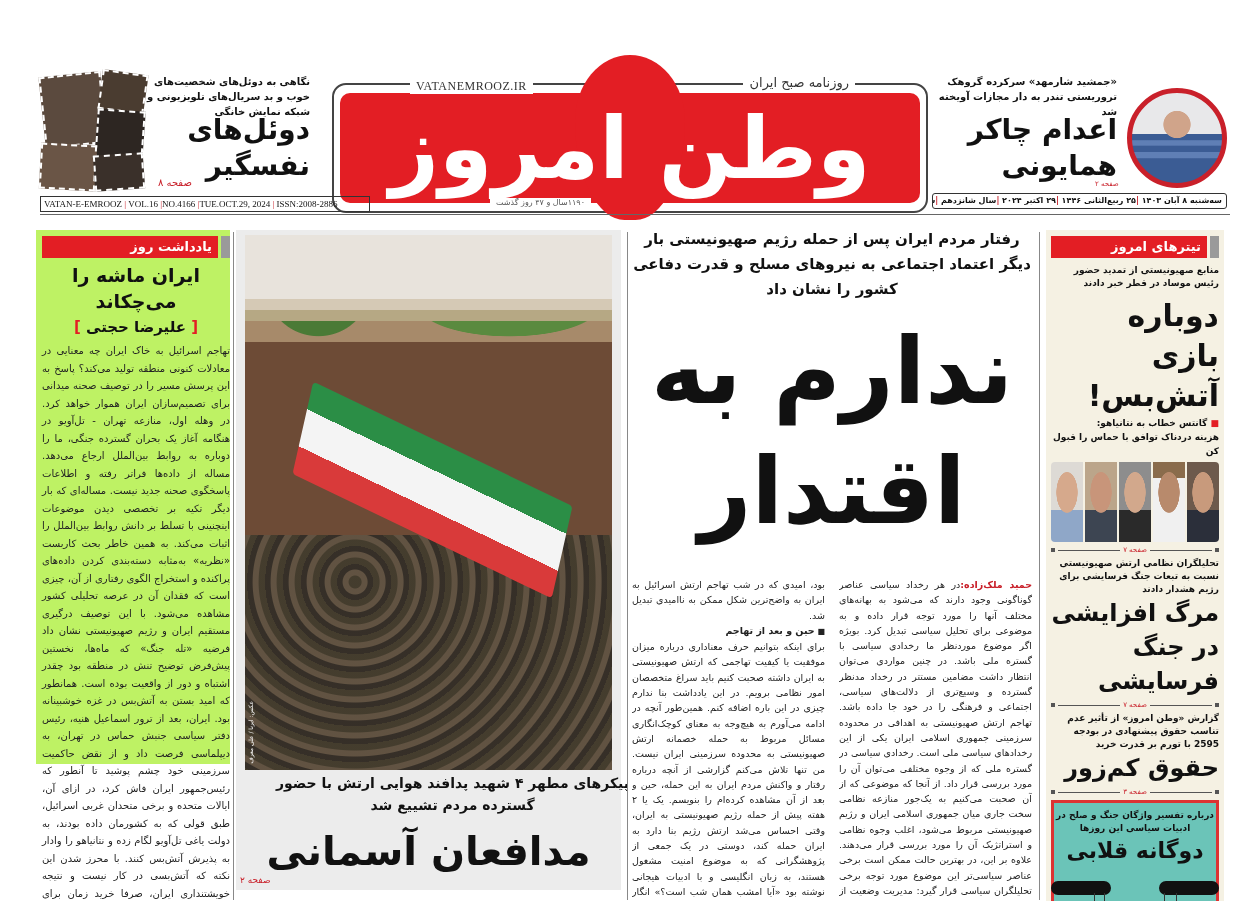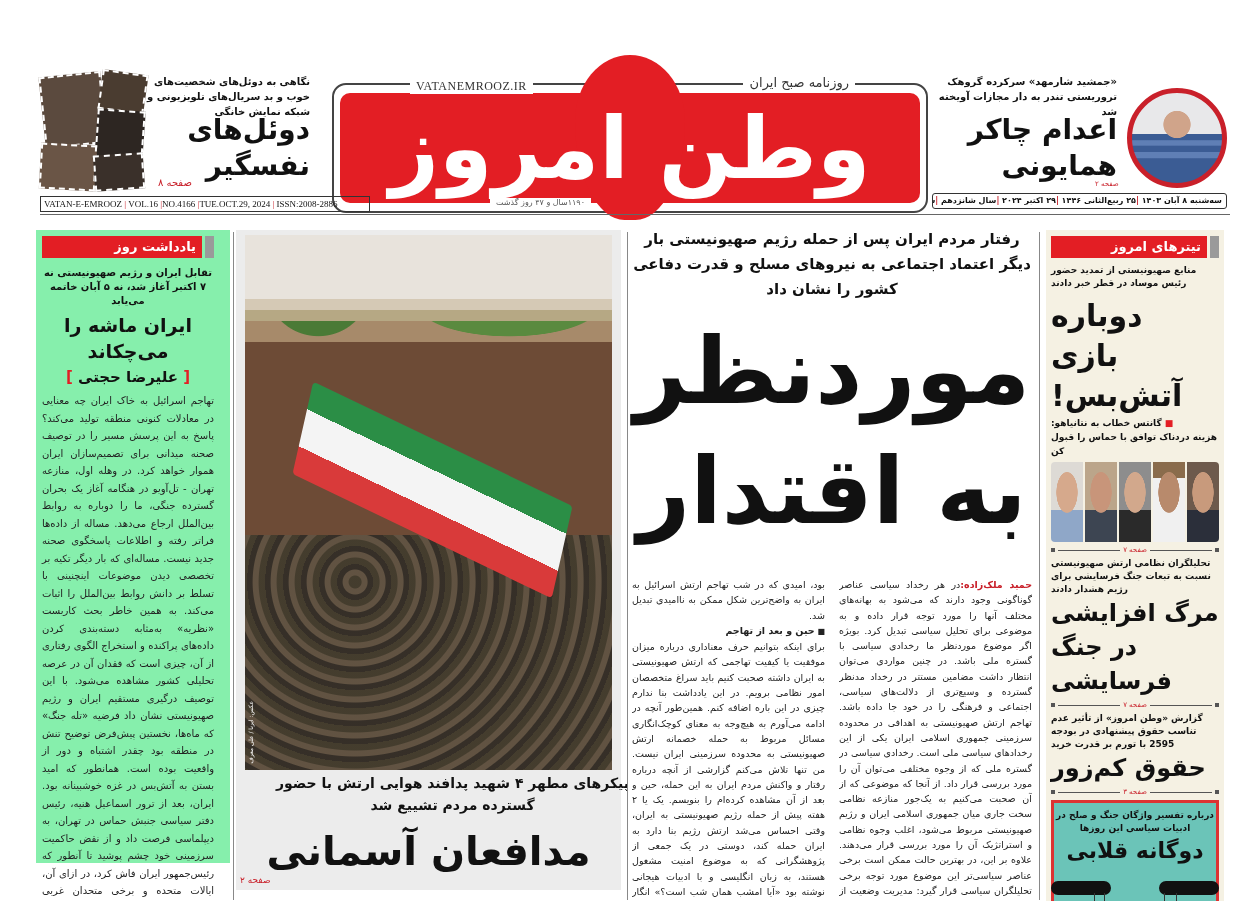--- a/index.html
+++ b/index.html
@@ -29,21 +29,21 @@
   .film .strip { position: absolute; background: #222; border: 2px dashed #fff; }
   .teaser-left .page { position: absolute; left: 158px; top: 109px; font-size: 10px; color: #c9202a; }
 
   .dateline-left { position: absolute; left: 40px; top: 196px; width: 330px; height: 16px; border: 1px solid #333; font-family: "Liberation Serif", serif; font-size: 9px; line-height: 14px; padding-left: 3px; white-space: nowrap; overflow: hidden; }
   .dateline-left .sep { color: #c9202a; }
   .dateline-right { position: absolute; left: 932px; top: 193px; width: 295px; height: 16px; border: 1px solid #333; border-radius: 3px; font-size: 8px; line-height: 14px; direction: rtl; padding-right: 4px; white-space: nowrap; overflow: hidden; font-weight: bold; }
   .dateline-right .sep { color: #c9202a; }
   .masthead-rule { position: absolute; left: 40px; top: 214px; width: 1190px; height: 1px; background: #666; }
 
   
-  .editorial { position: absolute; left: 36px; top: 230px; width: 194px; height: 633px; background: #86efac; padding: 6px 16px 0 6px; }
+  .editorial { position: absolute; left: 36px; top: 230px; width: 194px; height: 534px; background: #bef264; padding: 6px 0 0 6px; }
   .section-tag { height: 22px; display: flex; direction: rtl; }
   .section-tag .bar-gray { width: 9px; height: 22px; background: #9a9a9a; margin-left: 3px; }
   .section-tag .bar-red { flex: 1; background: #e31e24; color: #fff; font-size: 13px; font-weight: bold; line-height: 22px; padding-right: 6px; text-align: right; }
   .editorial .kicker { margin-top: 8px; font-size: 10px; font-weight: bold; line-height: 14px; text-align: center; direction: rtl; }
   .editorial .head { margin-top: 4px; font-size: 19px; font-weight: bold; text-align: center; direction: rtl; line-height: 26px; }
   .editorial .author { margin-top: 4px; text-align: center; font-size: 15px; font-weight: bold; direction: rtl; }
   .editorial .author .br { color: #e31e24; }
   .editorial .body { margin-top: 6px; font-size: 10px; line-height: 17.5px; text-align: justify; direction: rtl; color: #222; }
 
   .vrule { position: absolute; width: 1px; background: #888; }
@@ -68,21 +68,21 @@
   .lead .kicker { text-align: center; font-size: 15px; font-weight: bold; line-height: 25px; direction: rtl; margin-top: 2px; }
   .lead .head { margin-top: 10px; text-align: center; font-size: 92px; font-weight: bold; direction: rtl; line-height: 120px; letter-spacing: 2px; }
   .lead .cols { position: absolute; left: 0; top: 352px; width: 400px; height: 324px; display: flex; flex-direction: row-reverse; gap: 14px; }
   .lead .col { flex: 1; font-size: 9.5px; line-height: 15.3px; text-align: justify; direction: rtl; color: #222; overflow: hidden; }
   .lead .byline { color: #c9202a; font-weight: bold; }
   .lead .subhead { font-weight: bold; }
   .lead .subhead::before { content: "■ "; font-size: 8px; }
 
   
   .headlines { position: absolute; left: 1046px; top: 230px; width: 178px; height: 671px; background: #f5f1e3; padding: 6px 5px 0 5px; }
-  .headlines .item { direction: rtl; text-align: left; }
+  .headlines .item { direction: rtl; text-align: right; }
   .headlines .kicker { font-size: 9px; font-weight: bold; line-height: 13px; }
   .headlines .big { font-size: 30px; font-weight: bold; line-height: 40px; }
   .headlines .mid { font-size: 24px; font-weight: bold; line-height: 34px; }
   .headlines .quote { font-size: 9px; font-weight: bold; line-height: 14px; }
   .headlines .quote .sq { color: #e31e24; }
   .faces { height: 80px; margin: 4px 0; display: flex; gap: 2px; border-radius: 4px; overflow: hidden; }
   .face { flex: 1; background: radial-gradient(ellipse 34% 26% at 50% 38%, #c89a7c 0 96%, transparent 100%), linear-gradient(180deg, #6d5a4c 0 60%, #2b2f3a 60% 100%); }
   .face.f2 { background: radial-gradient(ellipse 34% 26% at 50% 38%, #b88a6c 0 96%, transparent 100%), linear-gradient(180deg, #8a6c4c 0 20%, #f0f0f0 20% 100%); }
   .face.f3 { background: radial-gradient(ellipse 34% 26% at 50% 38%, #d2a88c 0 96%, transparent 100%), linear-gradient(180deg, #8d8d8d 0 60%, #2a2a2a 60% 100%); }
   .face.f4 { background: radial-gradient(ellipse 34% 26% at 50% 38%, #c8957a 0 96%, transparent 100%), linear-gradient(180deg, #bba58a 0 60%, #3d4552 60% 100%); }
@@ -150,21 +150,20 @@
     
   </div>
   <div class="masthead-rule"></div>
 </div>
 
 <div class="editorial">
   <div class="section-tag">
     <div class="bar-gray"></div>
     <div class="bar-red">یادداشت روز</div>
   </div>
-  <div class="kicker">تقابل ایران و رژیم صهیونیستی نه ۷ اکتبر آغاز شد، نه ۵ آبان خاتمه می‌یابد</div>
   <div class="head">ایران ماشه را می‌چکاند</div>
   <div class="author"><span class="br">[ </span><span>علیرضا حجتی</span><span class="br"> ]</span></div>
   <div class="body">تهاجم اسرائیل به خاک ایران چه معنایی در معادلات کنونی منطقه تولید می‌کند؟ پاسخ به این پرسش مسیر را در توصیف صحنه میدانی برای تصمیم‌سازان ایران هموار خواهد کرد. در وهله اول، منازعه تهران - تل‌آویو در هنگامه آغاز یک بحران گسترده جنگی، ما را دوباره به روابط بین‌الملل ارجاع می‌دهد. مساله از داده‌ها فراتر رفته و اطلاعات پاسخگوی صحنه جدید نیست. مساله‌ای که بار دیگر تکیه بر تخصصی دیدن موضوعات اینچنینی با تسلط بر دانش روابط بین‌الملل را اثبات می‌کند. به همین خاطر بحث کاربست «نظریه» به‌مثابه دسته‌بندی کردن داده‌های پراکنده و استخراج الگوی رفتاری از آن، چیزی است که فقدان آن در عرصه تحلیلی کشور مشاهده می‌شود. با این توصیف درگیری مستقیم ایران و رژیم صهیونیستی نشان داد فرضیه «تله جنگ» که ماه‌ها، نخستین پیش‌فرض توضیح تنش در منطقه بود چقدر اشتباه و دور از واقعیت بوده است. همانطور که امید بستن به آتش‌بس در غزه خوشبینانه بود. ایران، بعد از ترور اسماعیل هنیه، رئیس دفتر سیاسی جنبش حماس در تهران، به دیپلماسی فرصت داد و از نقض حاکمیت سرزمینی خود چشم پوشید تا آنطور که رئیس‌جمهور ایران فاش کرد، در ازای آن، ایالات متحده و برخی متحدان غربی اسرائیل، طبق قولی که به کشورمان داده بودند، به دولت یاغی تل‌آویو لگام زده و نتانیاهو را وادار به پذیرش آتش‌بس کنند. با محرز شدن این نکته که آتش‌بسی در کار نیست و نتیجه خویشتنداری ایران، صرفا خرید زمان برای کابینه افراطی رژیم صهیونیستی است، ایران تصمیم به عملیاتی کردن دومین ورژن وعده صادق گرفت. اینجا جایی است که رئالیست‌ها در روابط بین‌الملل پرچم‌شان را می‌کوبند. آنها می‌توانند دوباره فریاد بزنند در فضای آنارشیک جهان، جایی برای قول شفاهی و اعتماد نیست. «وعده صادق ۲» در چنین لحظه‌ای خلق شد. در خاورمیانه حسن نیت، حسن نیت نمی‌آورد!</div>
 </div>
 
 <div class="vrule" style="left:233px;top:232px;height:668px;"></div>
 
 <div class="photo-story">
   <div class="photo">
     <div class="crowd"></div>
@@ -173,21 +172,21 @@
   </div>
   <div class="kicker">پیکرهای مطهر ۴ شهید پدافند هوایی ارتش با حضور گسترده مردم تشییع شد</div>
   <div class="head">مدافعان آسمانی</div>
   <div class="page">صفحه ۲</div>
 </div>
 
 <div class="vrule" style="left:627px;top:232px;height:668px;"></div>
 
 <div class="lead">
   <div class="kicker">رفتار مردم ایران پس از حمله رژیم صهیونیستی بار دیگر اعتماد اجتماعی به نیروهای مسلح و قدرت دفاعی کشور را نشان داد</div>
-  <div class="head">موردنظر به اقتدار</div>
+  <div class="head">ندارم به اقتدار</div>
   <div class="cols">
     <div class="col"><span class="byline">حمید ملک‌زاده:</span><span>در هر رخداد سیاسی عناصر گوناگونی وجود دارند که می‌شود به بهانه‌های مختلف آنها را مورد توجه قرار داده و به موضوعی برای تحلیل سیاسی تبدیل کرد. بویژه اگر موضوع موردنظر ما رخدادی سیاسی با گستره ملی باشد. در چنین مواردی می‌توان انتظار داشت مضامین مستتر در رخداد مدنظر گسترده و وسیع‌تری از دلالت‌های سیاسی، اجتماعی و فرهنگی را در خود جا داده باشد. تهاجم ارتش صهیونیستی به اهدافی در محدوده سرزمینی جمهوری اسلامی ایران یکی از این رخدادهای سیاسی ملی است. رخدادی سیاسی در گستره ملی که از وجوه مختلفی می‌توان آن را مورد بررسی قرار داد. از آنجا که موضوعی که از آن صحبت می‌کنیم به یک‌جور منازعه نظامی سخت جاری میان جمهوری اسلامی ایران و رژیم صهیونیستی مربوط می‌شود، اغلب وجوه نظامی و استراتژیک آن را مورد بررسی قرار می‌دهند. علاوه بر این، در بهترین حالت ممکن است برخی عناصر سیاسی‌تر این موضوع مورد توجه برخی تحلیلگران سیاسی قرار گیرد: مدیریت وضعیت از طریق ملاقات‌های دیپلماتیک، جبهه‌های سیاسی و بین‌المللی شکل گرفته حول این موضوع و مجموعه‌ای</span></div>
     <div class="col">
       <div>بود، امیدی که در شب تهاجم ارتش اسرائیل به ایران به واضح‌ترین شکل ممکن به ناامیدی تبدیل شد.</div>
       <div class="subhead">حین و بعد از تهاجم</div>
       <div>برای اینکه بتوانیم حرف معناداری درباره میزان موفقیت یا کیفیت تهاجمی که ارتش صهیونیستی به ایران داشته صحبت کنیم باید سراغ متخصصان امور نظامی برویم. در این یادداشت بنا ندارم چیزی در این باره اضافه کنم. همین‌طور آنچه در ادامه می‌آورم به هیچ‌وجه به معنای کوچک‌انگاری مسائل مربوط به حمله خصمانه ارتش صهیونیستی به محدوده سرزمینی ایران نیست. من تنها تلاش می‌کنم گزارشی از آنچه درباره رفتار و واکنش مردم ایران به این حمله، حین و بعد از آن مشاهده کرده‌ام را بنویسم. یک یا ۲ هفته پیش از حمله رژیم صهیونیستی به ایران، وقتی احساس می‌شد ارتش رژیم بنا دارد به ایران حمله کند، دوستی در یک جمعی از پژوهشگرانی که به موضوع امنیت مشغول هستند، به زبان انگلیسی و با ادبیات هیجانی نوشته بود «آیا امشب همان شب است؟» انگار مؤمنی باشد که در انتظار ظهور منجی خود نشسته است! به هر تقدیر در آن شب خاص منجی موردنظر ظهور</div>
     </div>
   </div>
 </div>
 

